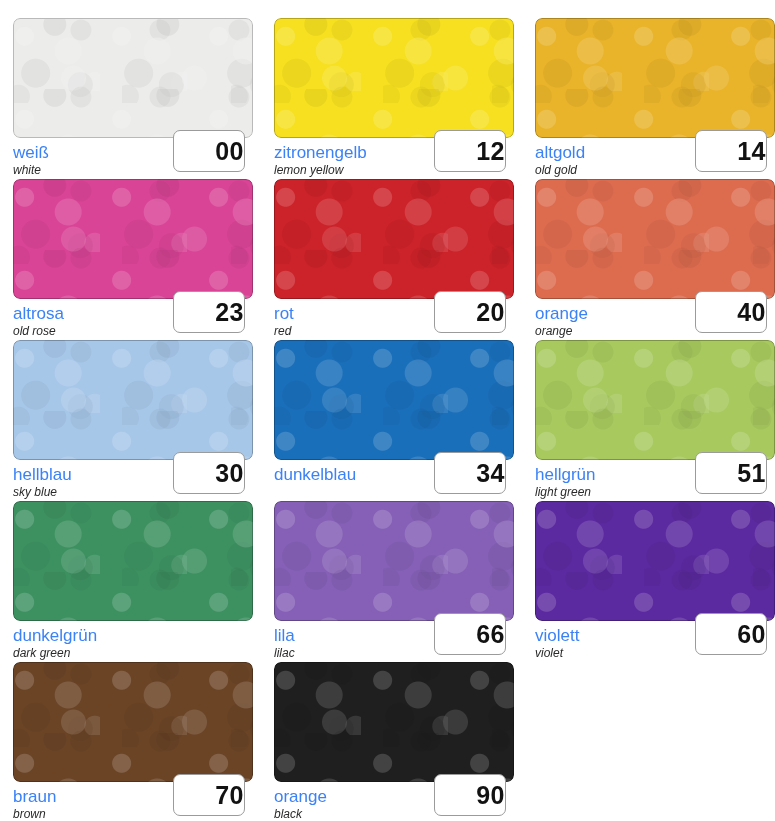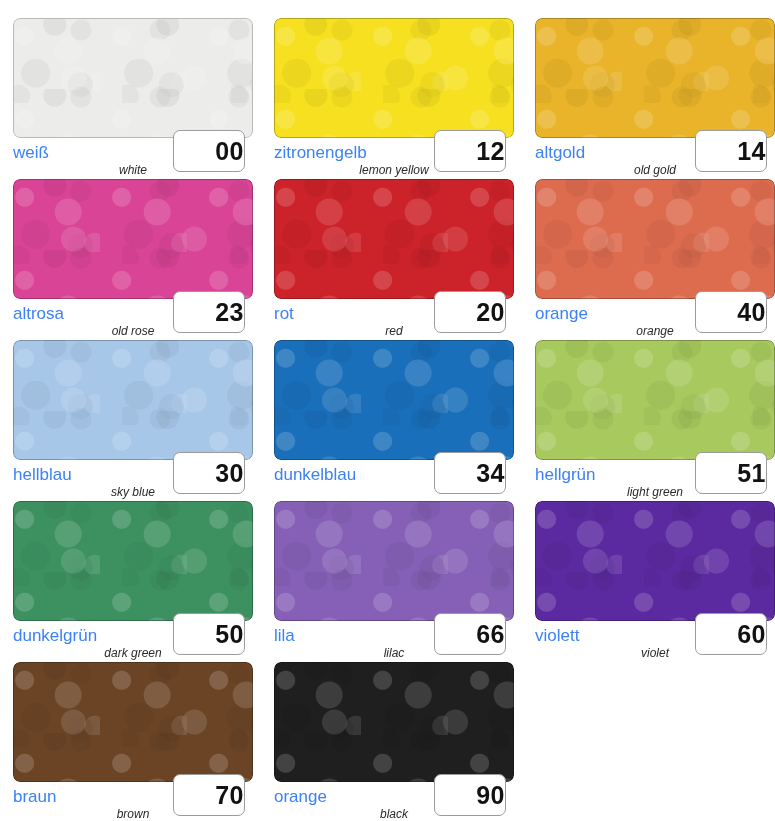--- a/index.html
+++ b/index.html
@@ -103,21 +103,20 @@
     color: #3b82f6;
     line-height: 20px;
     white-space: nowrap;
   }
   .name-en {
     font-size: 12px;
     font-style: italic;
     color: #2a2a2a;
     line-height: 15px;
     white-space: nowrap;
-    text-align: center;
   }
 </style>
 </head>
 <body>
 
 <div id="chart">
   <div class="grid">
       <div class="cell">
         <div class="swatch light">
           <div class="fill" style="background: rgb(236, 236, 235);"></div>
@@ -224,23 +223,20 @@
         </div>
         <div class="name-de">hellgrün</div>
         <div class="name-en">light green</div>
       </div>
       <div class="cell">
         <div class="swatch">
           <div class="fill" style="background: rgb(61, 145, 97);"></div>
           <div class="tex"></div>
           <div class="edge"></div>
         </div>
-        <div class="badge">
-          <span>50</span>
-        </div>
         <div class="name-de">dunkelgrün</div>
         <div class="name-en">dark green</div>
       </div>
       <div class="cell">
         <div class="swatch">
           <div class="fill" style="background: rgb(133, 96, 182);"></div>
           <div class="tex"></div>
           <div class="edge"></div>
         </div>
         <div class="badge">

